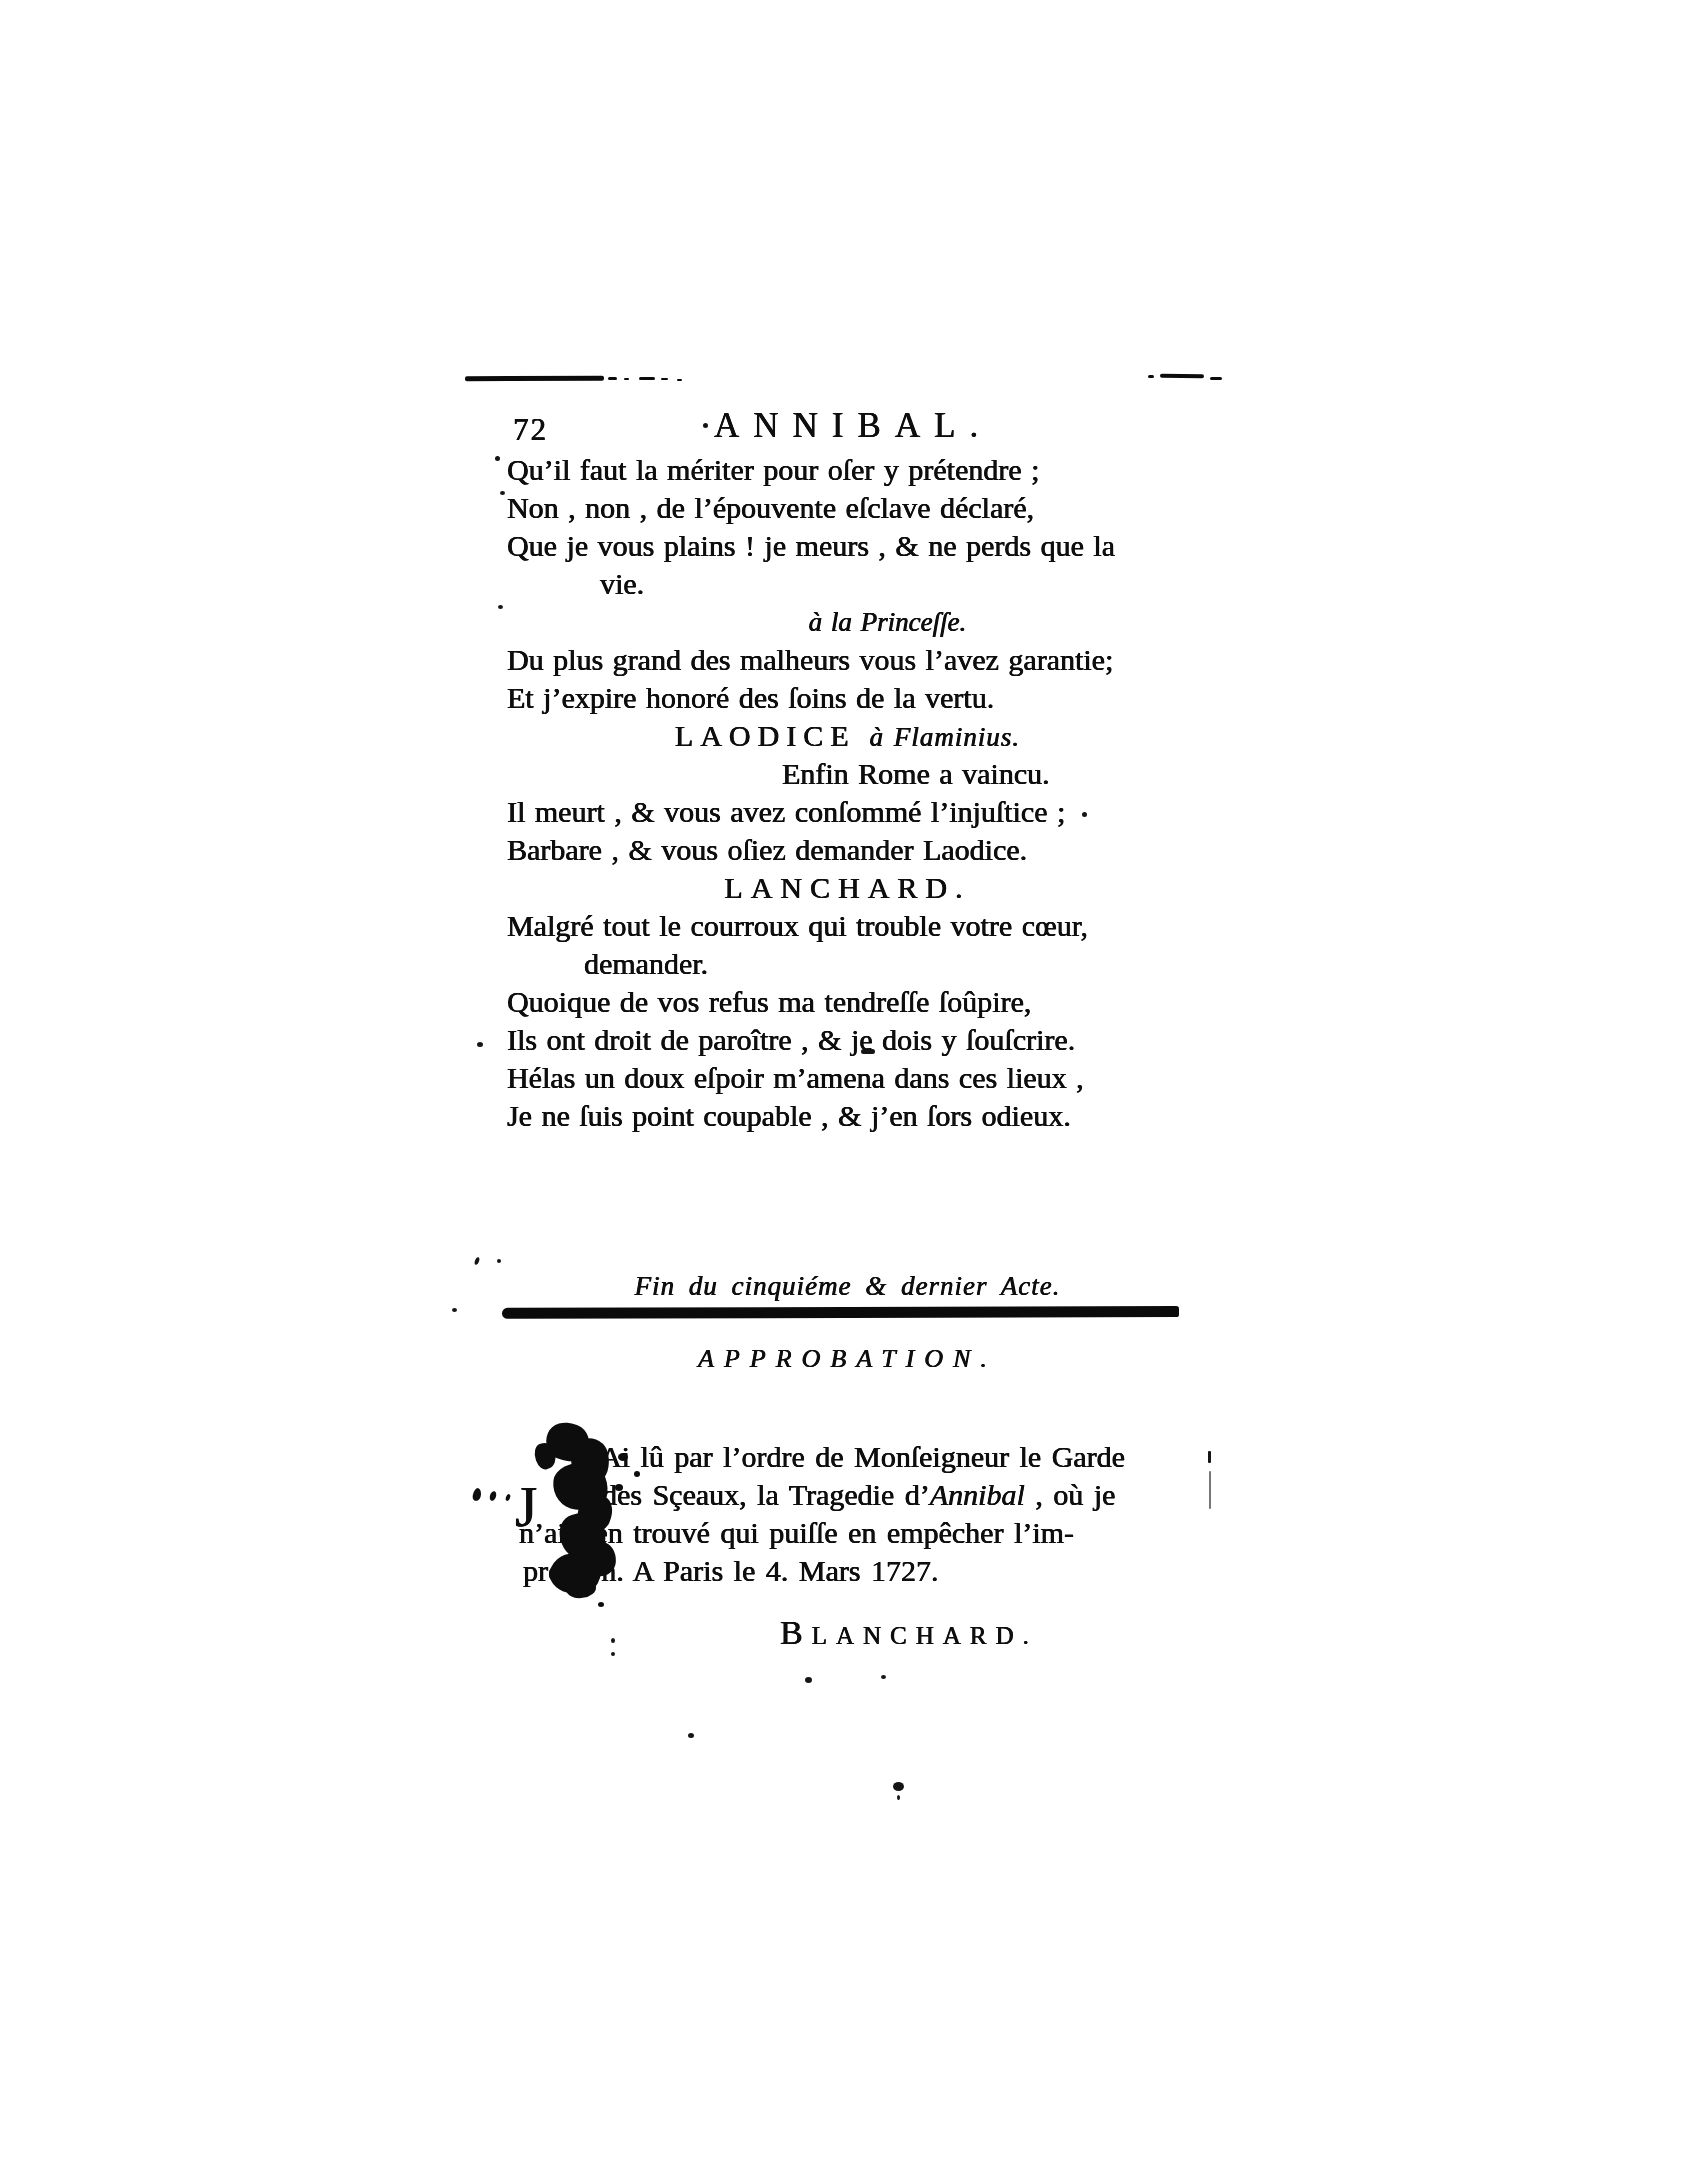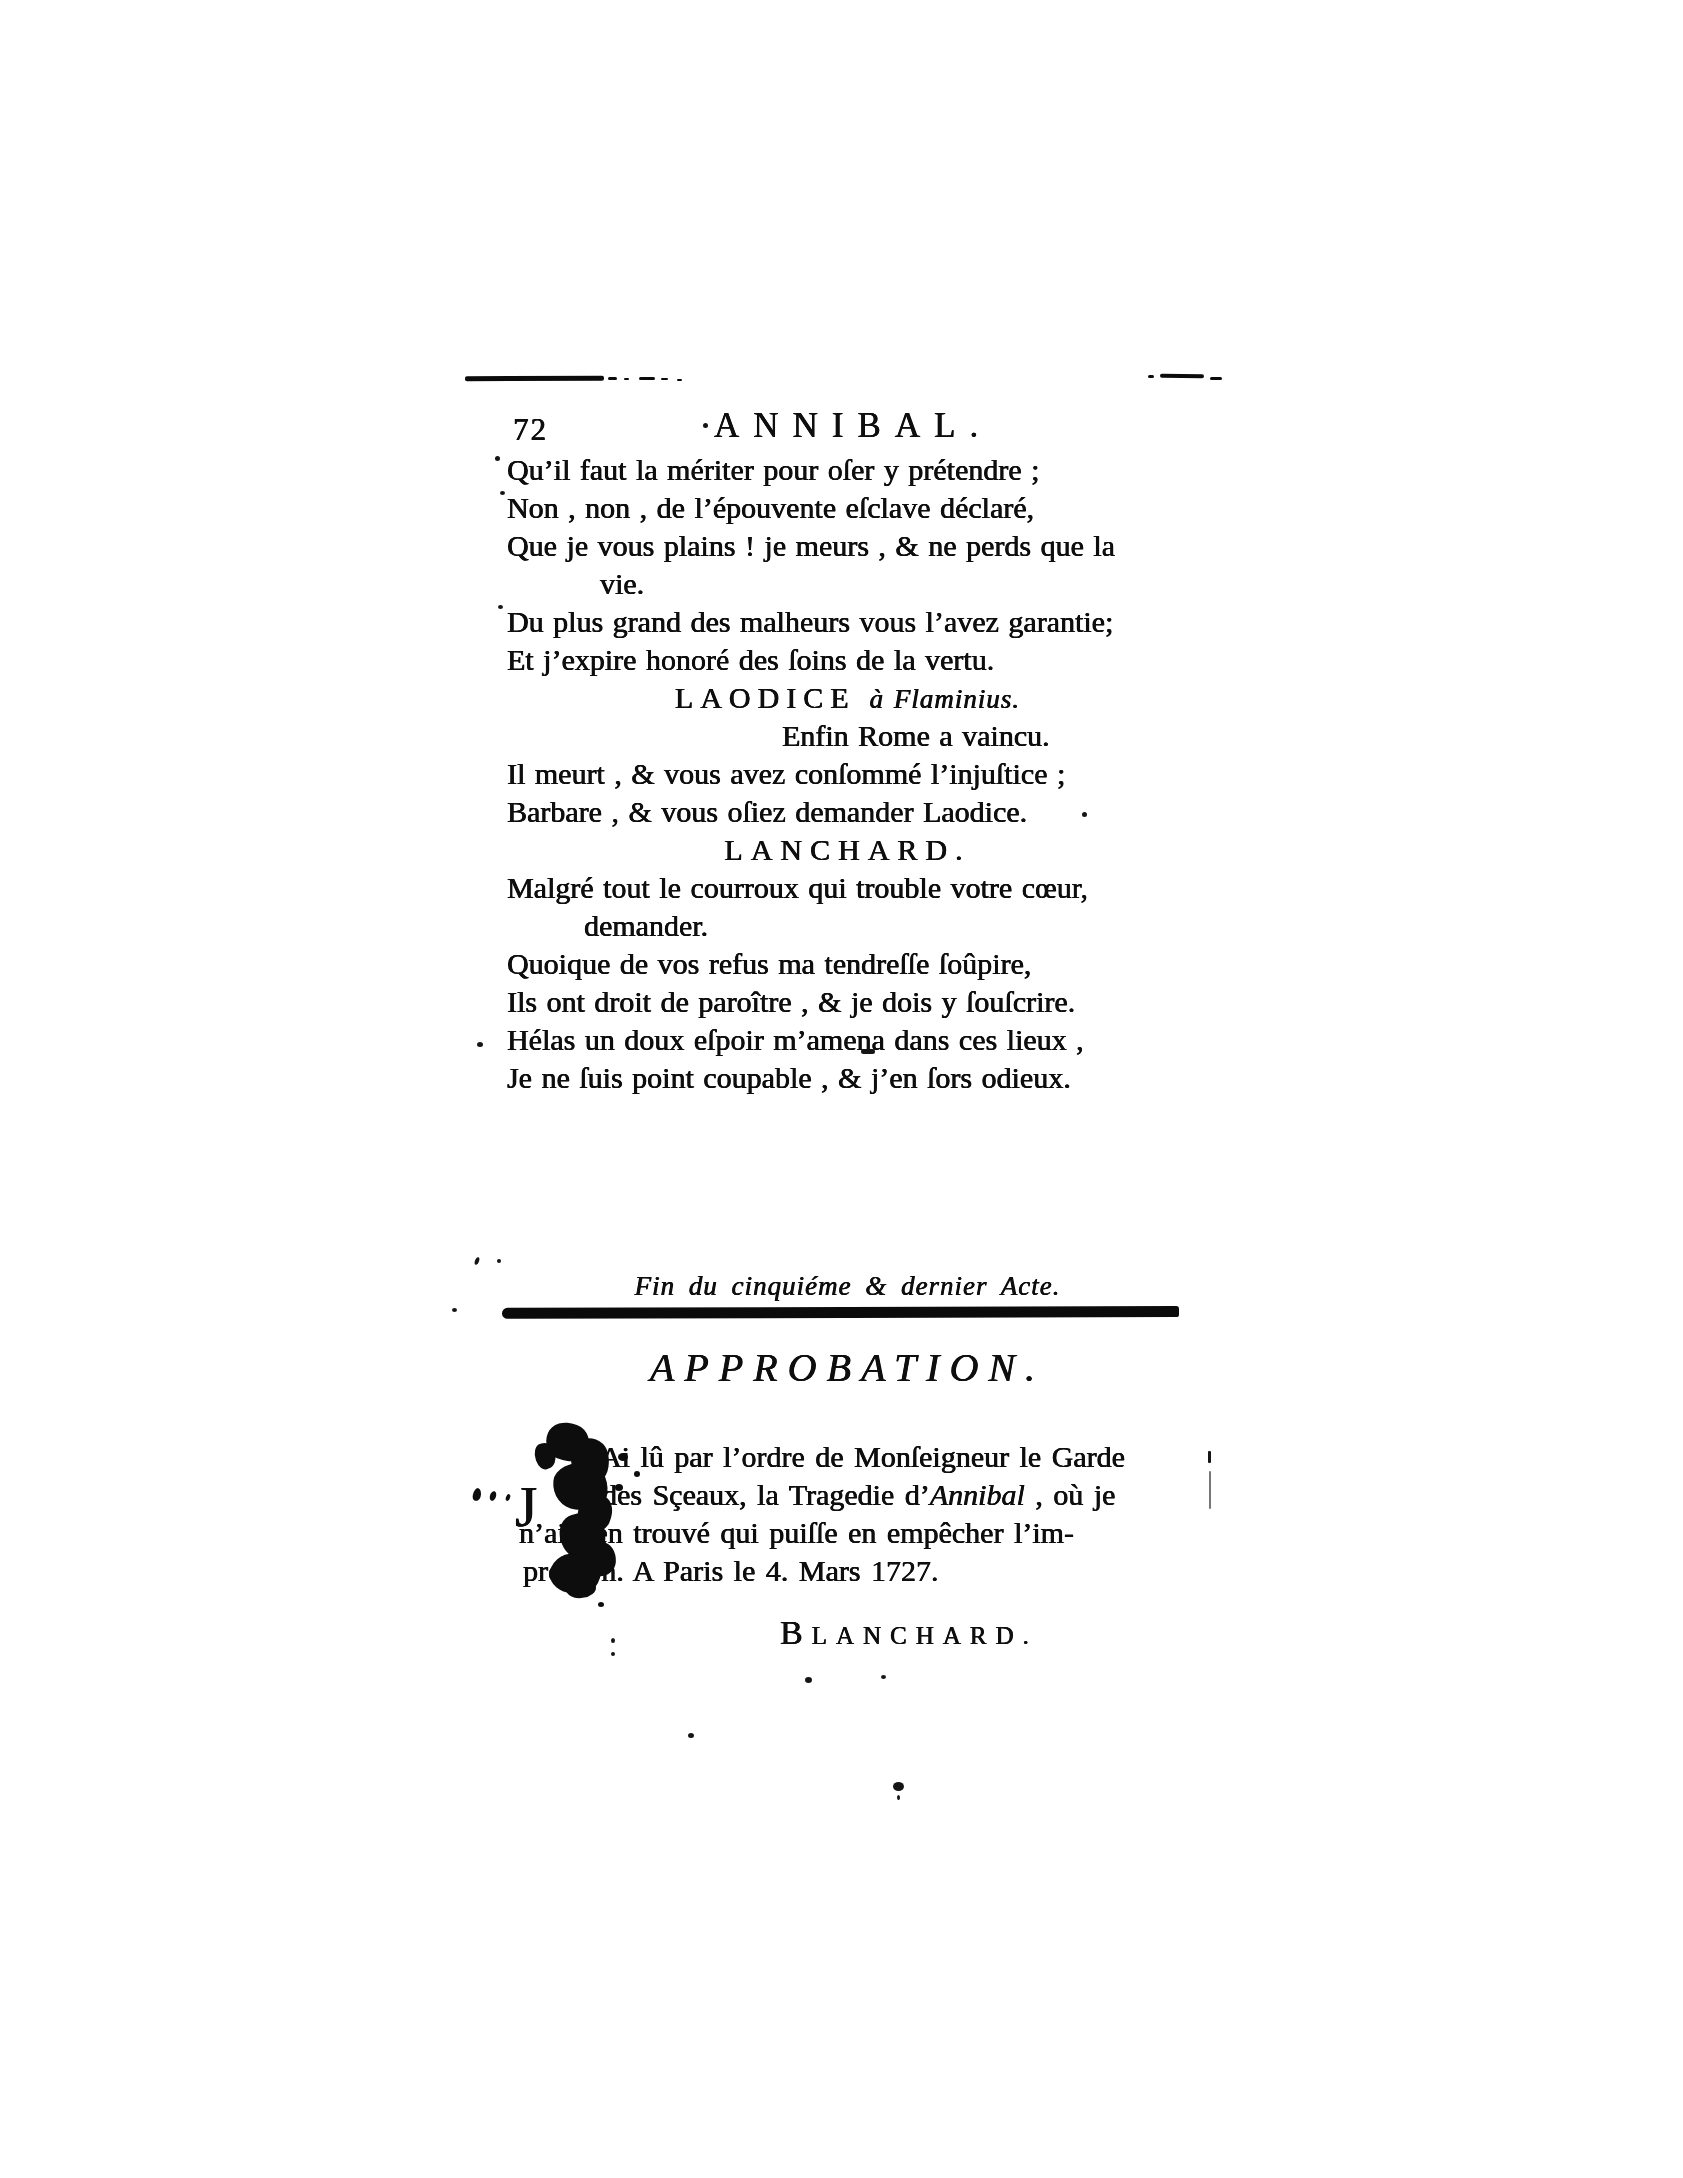--- a/index.html
+++ b/index.html
@@ -29,21 +29,21 @@
   .speaker{text-align:center;letter-spacing:8px;}
   .laodice-line{text-align:center;}
   .speaker-name{letter-spacing:7px;}
   .sd-inline{font-style:italic;font-size:27px;margin-left:14px;letter-spacing:1px;}
   .half-right{padding-left:275px;}
 
   .fin{position:absolute;left:507px;top:1271px;width:681px;text-align:center;
     font-style:italic;font-size:27px;letter-spacing:1px;word-spacing:6px;}
 
   .approbation-title{position:absolute;left:507px;top:1344px;width:681px;text-align:center;
-    font-style:italic;font-size:40px;letter-spacing:10px;}
+    font-style:italic;font-size:26px;letter-spacing:10px;}
 
   .approbation{position:absolute;left:507px;top:1438px;width:681px;font-size:30px;line-height:38px;
     white-space:nowrap;word-spacing:3px;}
   .aline{height:38px;}
   .a1{padding-left:83px;}
   .a2{padding-left:95px;}
   .a3{padding-left:12px;}
   .a4{padding-left:16px;}
   .dropcap{position:absolute;left:8px;top:40px;font-size:57px;line-height:57px;}
   .work-title{font-style:italic;}
@@ -74,20 +74,21 @@
   <header class="page-header">
     <span class="pagenum">72</span>
     <span class="running-title">ANNIBAL.</span>
   </header>
 
   <main class="verse">
     <div class="line">Qu’il faut la mériter pour oſer y prétendre ;</div>
     <div class="line">Non , non , de l’épouvente eſclave déclaré,</div>
     <div class="line">Que je vous plains ! je meurs , &amp; ne perds que la</div>
     <div class="line cont1">vie.</div>
+    <div class="line sd">à la Princeſſe.</div>
     <div class="line">Du plus grand des malheurs vous l’avez garantie;</div>
     <div class="line">Et j’expire honoré des ſoins de la vertu.</div>
     <div class="line laodice-line">
       <span class="speaker-name">LAODICE</span><span class="sd-inline">à Flaminius.</span>
     </div>
     <div class="line half-right">Enfin Rome a vaincu.</div>
     <div class="line">Il meurt , &amp; vous avez conſommé l’injuſtice ;</div>
     <div class="line">Barbare , &amp; vous oſiez demander Laodice.</div>
     <div class="line speaker">LANCHARD.</div>
     <div class="line">Malgré tout le courroux qui trouble votre cœur,</div>

